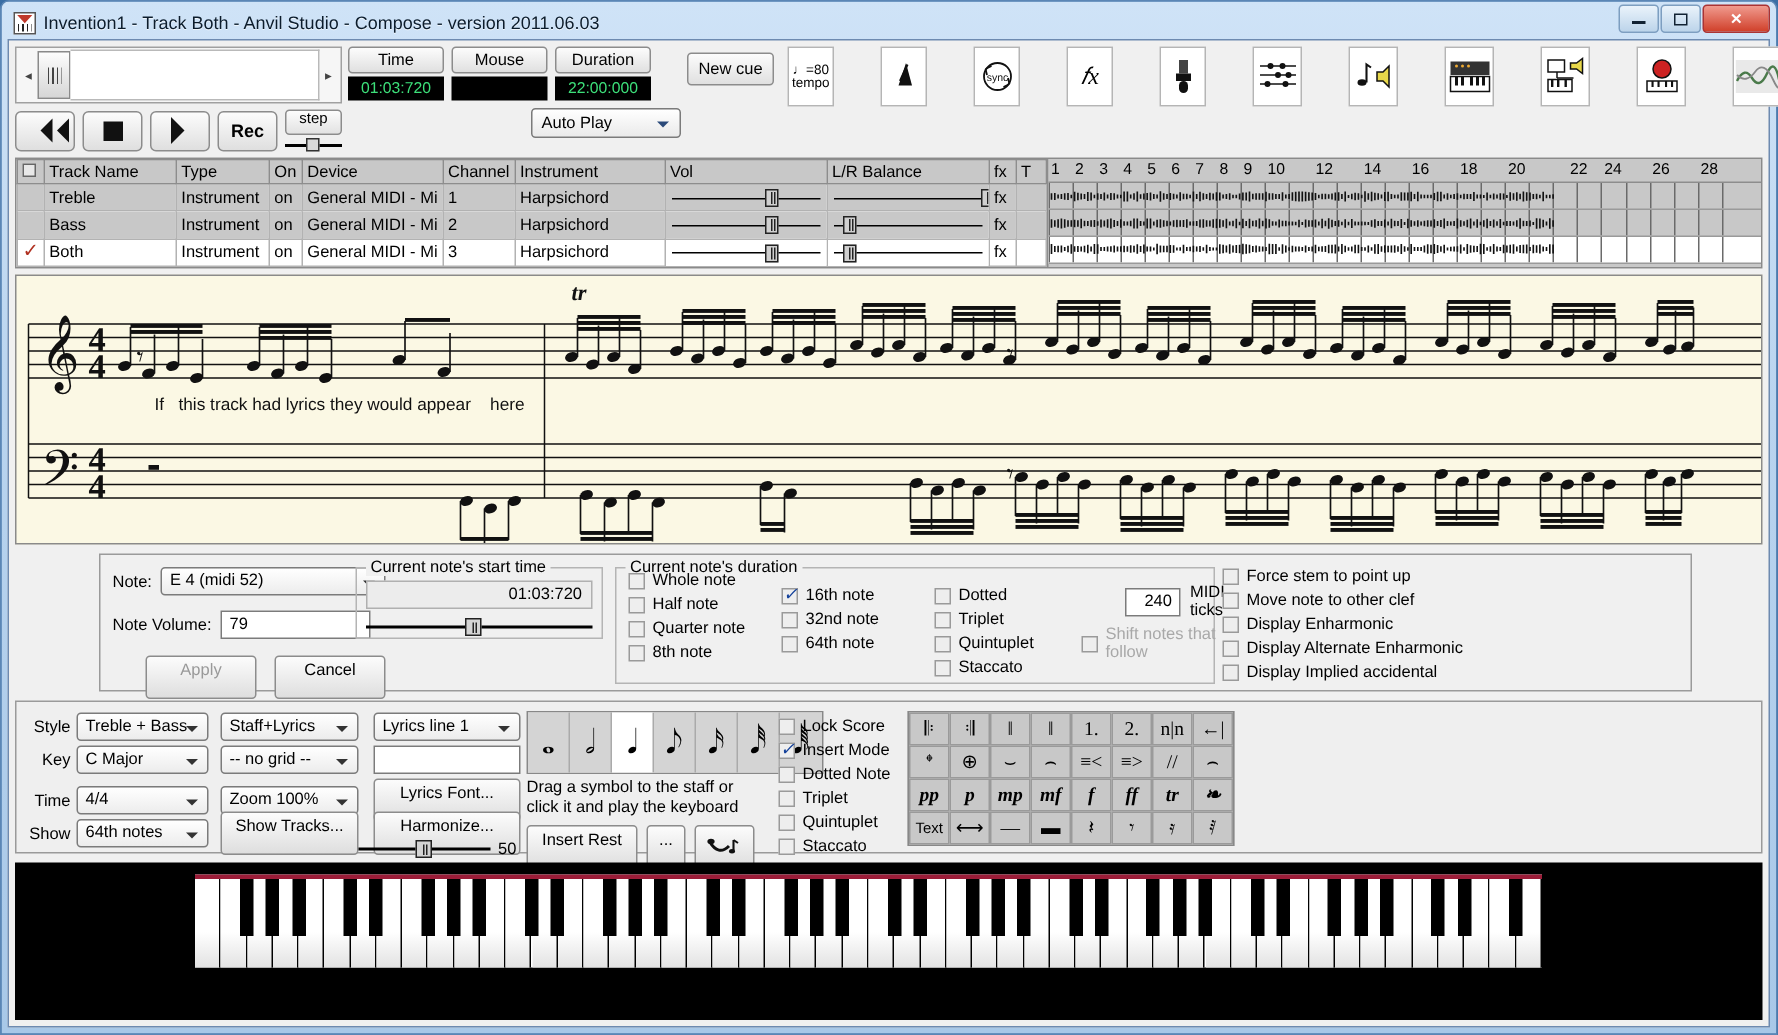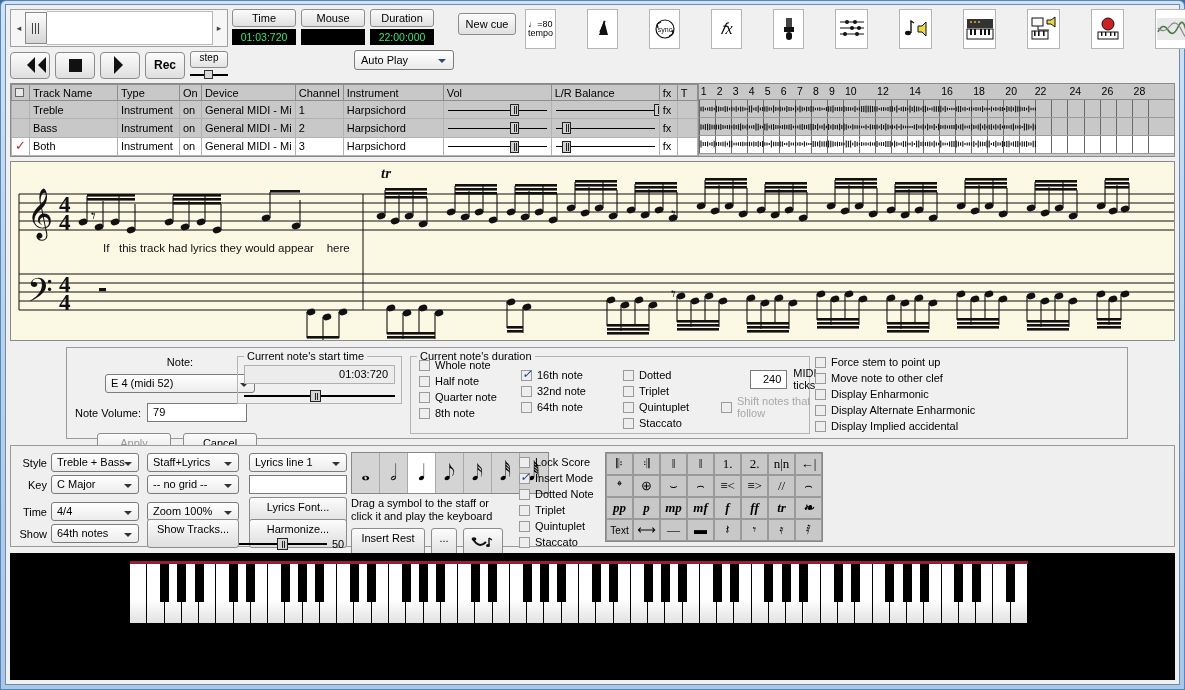--- a/index.html
+++ b/index.html
@@ -166,20 +166,33 @@
   .kb .redstrip { position:absolute; left:0; right:0; top:0; height:3px; background:#9b1c38; }
   .kb .wk { position:absolute; top:3px; bottom:0; border-right:1px solid #000;
      background:linear-gradient(180deg,#fff 60%,#e2e2e2 100%); }
   .kb .bk { position:absolute; top:3px; height:38px; background:#000; width:9px; }
 </style>
 </head>
 <body>
 
 <div class="win">
 
+  <div class="titlebar">
+    <div class="tb-icon"></div>
+    <div class="tb-title">Invention1 - Track Both - Anvil Studio - Compose - version 2011.06.03</div>
+    <div class="winbtns">
+      <div class="wb">
+          <span class="min"></span>
+        </div>
+      <div class="wb">
+          <span class="res"></span>
+        </div>
+      <div class="wb close">✕</div>
+    </div>
+  </div>
 
   <div class="client">
 
 
     <div class="toolrow">
 
       <div class="transport-col">
         <div class="scroller">
           <div class="sc-arrow">◂</div>
           <div class="sc-thumb">
@@ -427,21 +440,21 @@
             <b style="left: 82.1724px;">6</b>
             <b style="left: 98.2069px;">7</b>
             <b style="left: 114.241px;">8</b>
             <b style="left: 130.276px;">9</b>
             <b style="left: 146.31px;">10</b>
             <b style="left: 178.379px;">12</b>
             <b style="left: 210.448px;">14</b>
             <b style="left: 242.517px;">16</b>
             <b style="left: 274.586px;">18</b>
             <b style="left: 306.655px;">20</b>
-            <b style="left: 336px;">22</b>
+            <b style="left: 348px;">22</b>
             <b style="left: 370.793px;">24</b>
             <b style="left: 402.862px;">26</b>
             <b style="left: 434.931px;">28</b>
           </div>
         <div class="lanes">
           <div class="lane">
               <div class="bar" style="left: 0px;"></div>
               <div class="bar" style="left: 16.0345px;"></div>
               <div class="bar" style="left: 32.069px;"></div>
               <div class="bar" style="left: 48.1034px;"></div>
@@ -843,21 +856,21 @@
             <text x="660" y="138" font-size="18" font-family="Liberation Serif, serif" fill="#111" stroke="none">𝄾</text>
             <rect x="88" y="126" width="7" height="3.2" fill="#111" stroke="none"></rect>
           </g>
       </svg>
       <div style="position:absolute;left:92px;top:80px;font-size:11.5px;color:#111;white-space:pre">If   this track had lyrics they would appear    here</div>
     </div>
 
     <div class="notepanel">
 
       <div style="position:absolute;left:8px;top:8px;width:210px;">
-        <div style="display:flex;align-items:center;gap:6px;flex-direction:column;">
+        <div style="display:flex;align-items:center;gap:6px;">
           <span class="lab">Note:</span>
           <div class="combo" style="width:150px">E 4 (midi 52)</div>
         </div>
         <div style="display:flex;align-items:center;gap:6px;margin-top:10px;">
           <span class="lab">Note Volume:</span>
           <div class="txtin" style="width:100px">79</div>
         </div>
         <div style="display:flex;gap:12px;margin-top:11px;margin-left:22px;">
           <div class="btn dim" style="width:74px">Apply</div>
           <div class="btn" style="width:74px">Cancel</div>

